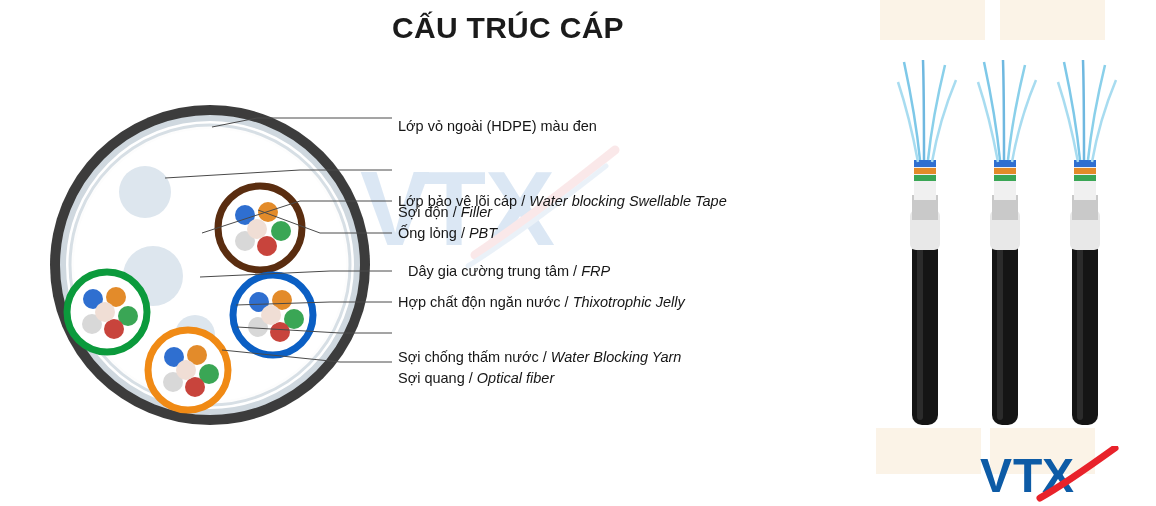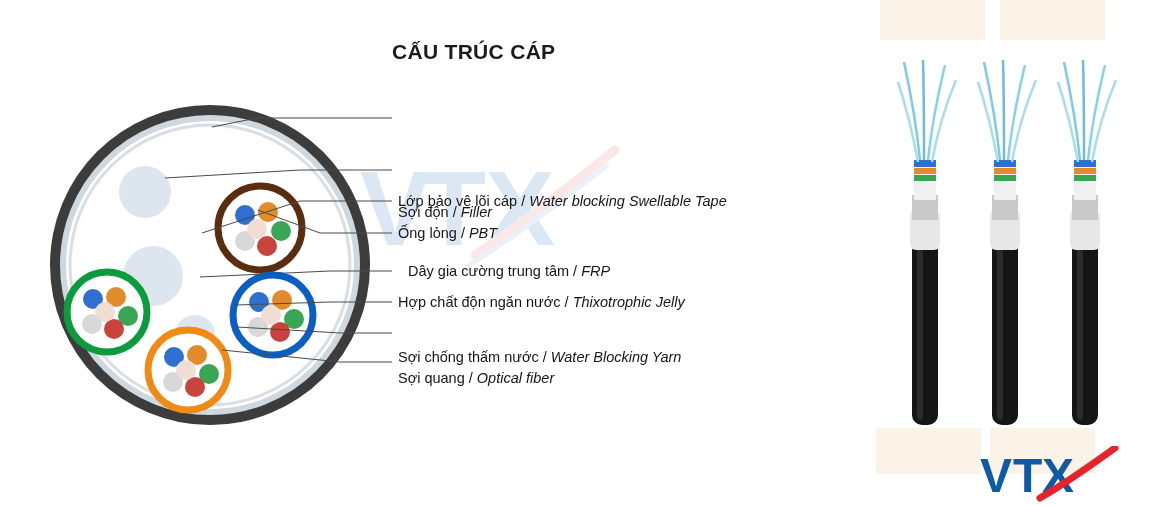--- a/index.html
+++ b/index.html
@@ -11,22 +11,22 @@
     position:relative;
   }
   
   .bg-block{position:absolute;background:#fbf3e7;}
   #bgb1{left:880px;top:0px;width:105px;height:40px;}
   #bgb2{left:1000px;top:0px;width:105px;height:40px;}
   #bgb3{left:876px;top:428px;width:105px;height:46px;}
   #bgb4{left:990px;top:428px;width:105px;height:46px;}
 
   .title{
-    position:absolute;left:392px;top:40px;
-    font-size:21px;font-weight:bold;color:#1b1b1b;
+    position:absolute;left:392px;top:11px;
+    font-size:30px;font-weight:bold;color:#1b1b1b;
     letter-spacing:0.3px;
     text-align:center;
   }
 
   
   .watermark{position:absolute;left:360px;top:140px;width:290px;height:150px;opacity:.18;}
 
   
   .cross{position:absolute;left:45px;top:100px;width:330px;height:330px;}
 
@@ -135,20 +135,21 @@
 
   <path d="M236 305 L330 302 L392 302" stroke="#4a4a4a" stroke-width="1" fill="none"></path>
 
   <path d="M237 327 L340 333 L392 333" stroke="#4a4a4a" stroke-width="1" fill="none"></path>
 
   <path d="M222 350 L340 362 L392 362" stroke="#4a4a4a" stroke-width="1" fill="none"></path>
 </svg>
 
 <div class="labels">
   <div class="label-row" style="position:absolute;left:0;top:10px;">
+    <div class="lbl">Lớp vỏ ngoài (HDPE) màu đen</div>
   </div>
   <div class="label-row" style="position:absolute;left:0;top:54px;margin-top:42px;">
     <div class="lbl"><span>Sợi độn / </span><i>Filler</i></div>
   </div>
   <div class="label-row" style="position:absolute;left:0;top:85px;">
     <div class="lbl"><span>Lớp bảo vệ lõi cáp / </span><i>Water blocking Swellable Tape</i></div>
   </div>
   <div class="label-row" style="position:absolute;left:0;top:117px;">
     <div class="lbl"><span>Ống lỏng / </span><i>PBT</i></div>
   </div>

